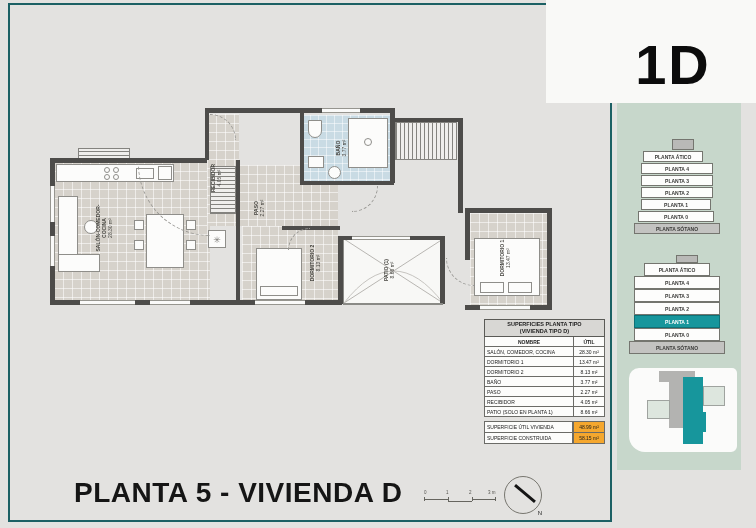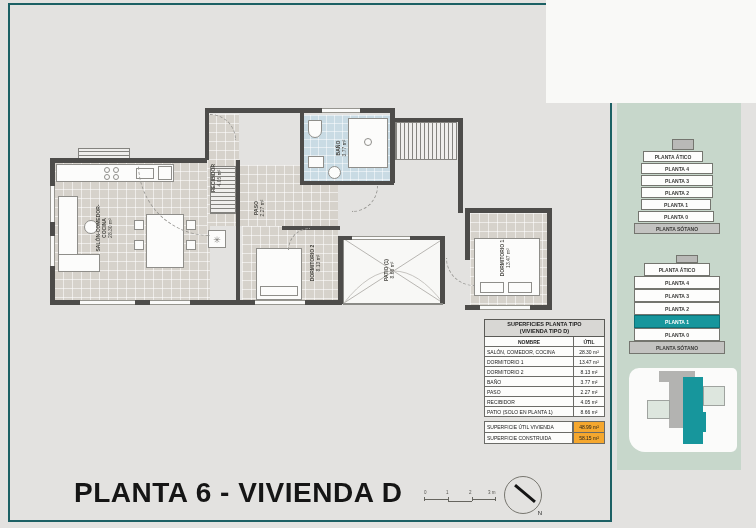--- a/index.html
+++ b/index.html
@@ -81,20 +81,21 @@
 <body>
 
 <div class="canvas">
 
   <div class="frame" style="left:8px;top:3px;width:538px;height:2px;"></div>
   <div class="frame" style="left:8px;top:3px;width:2px;height:519px;"></div>
   <div class="frame" style="left:8px;top:520px;width:604px;height:2px;"></div>
   <div class="frame" style="left:610px;top:78px;width:2px;height:444px;"></div>
 
   <div class="white-block"></div>
+  <div class="unit-code">1D</div>
 
   <div class="green-panel"></div>
 
   <div>
     <div class="bar cap" style="left:672px;top:139px;width:22px;"></div>
     <div class="bar" style="left:643px;top:151px;width:60px;">PLANTA ÁTICO</div>
     <div class="bar" style="left:641px;top:163px;width:72px;">PLANTA 4</div>
     <div class="bar" style="left:641px;top:175px;width:72px;">PLANTA 3</div>
     <div class="bar" style="left:641px;top:187px;width:72px;">PLANTA 2</div>
     <div class="bar" style="left:641px;top:199px;width:70px;">PLANTA 1</div>
@@ -280,21 +281,21 @@
     <div class="st-total">
       <div class="st-name">SUPERFICIE ÚTIL VIVIENDA</div>
       <div class="st-val">48.99 m²</div>
     </div>
     <div class="st-total">
       <div class="st-name">SUPERFICIE CONSTRUIDA</div>
       <div class="st-val">58.15 m²</div>
     </div>
   </div>
 
-  <div class="sheet-title">PLANTA 6 - VIVIENDA D</div>
+  <div class="sheet-title">PLANTA 5 - VIVIENDA D</div>
 
   <div class="scalebar">
     <span class="sb-lab" style="left:0;">0</span>
     <span class="sb-lab" style="left:22px;">1</span>
     <span class="sb-lab" style="left:45px;">2</span>
     <span class="sb-lab" style="left:64px;">3 m</span>
     <div class="sb-tick" style="left:0;top:7px;"></div>
     <div class="sb-tick" style="left:24px;top:7px;"></div>
     <div class="sb-tick" style="left:48px;top:7px;"></div>
     <div class="sb-tick" style="left:71px;top:7px;"></div>

